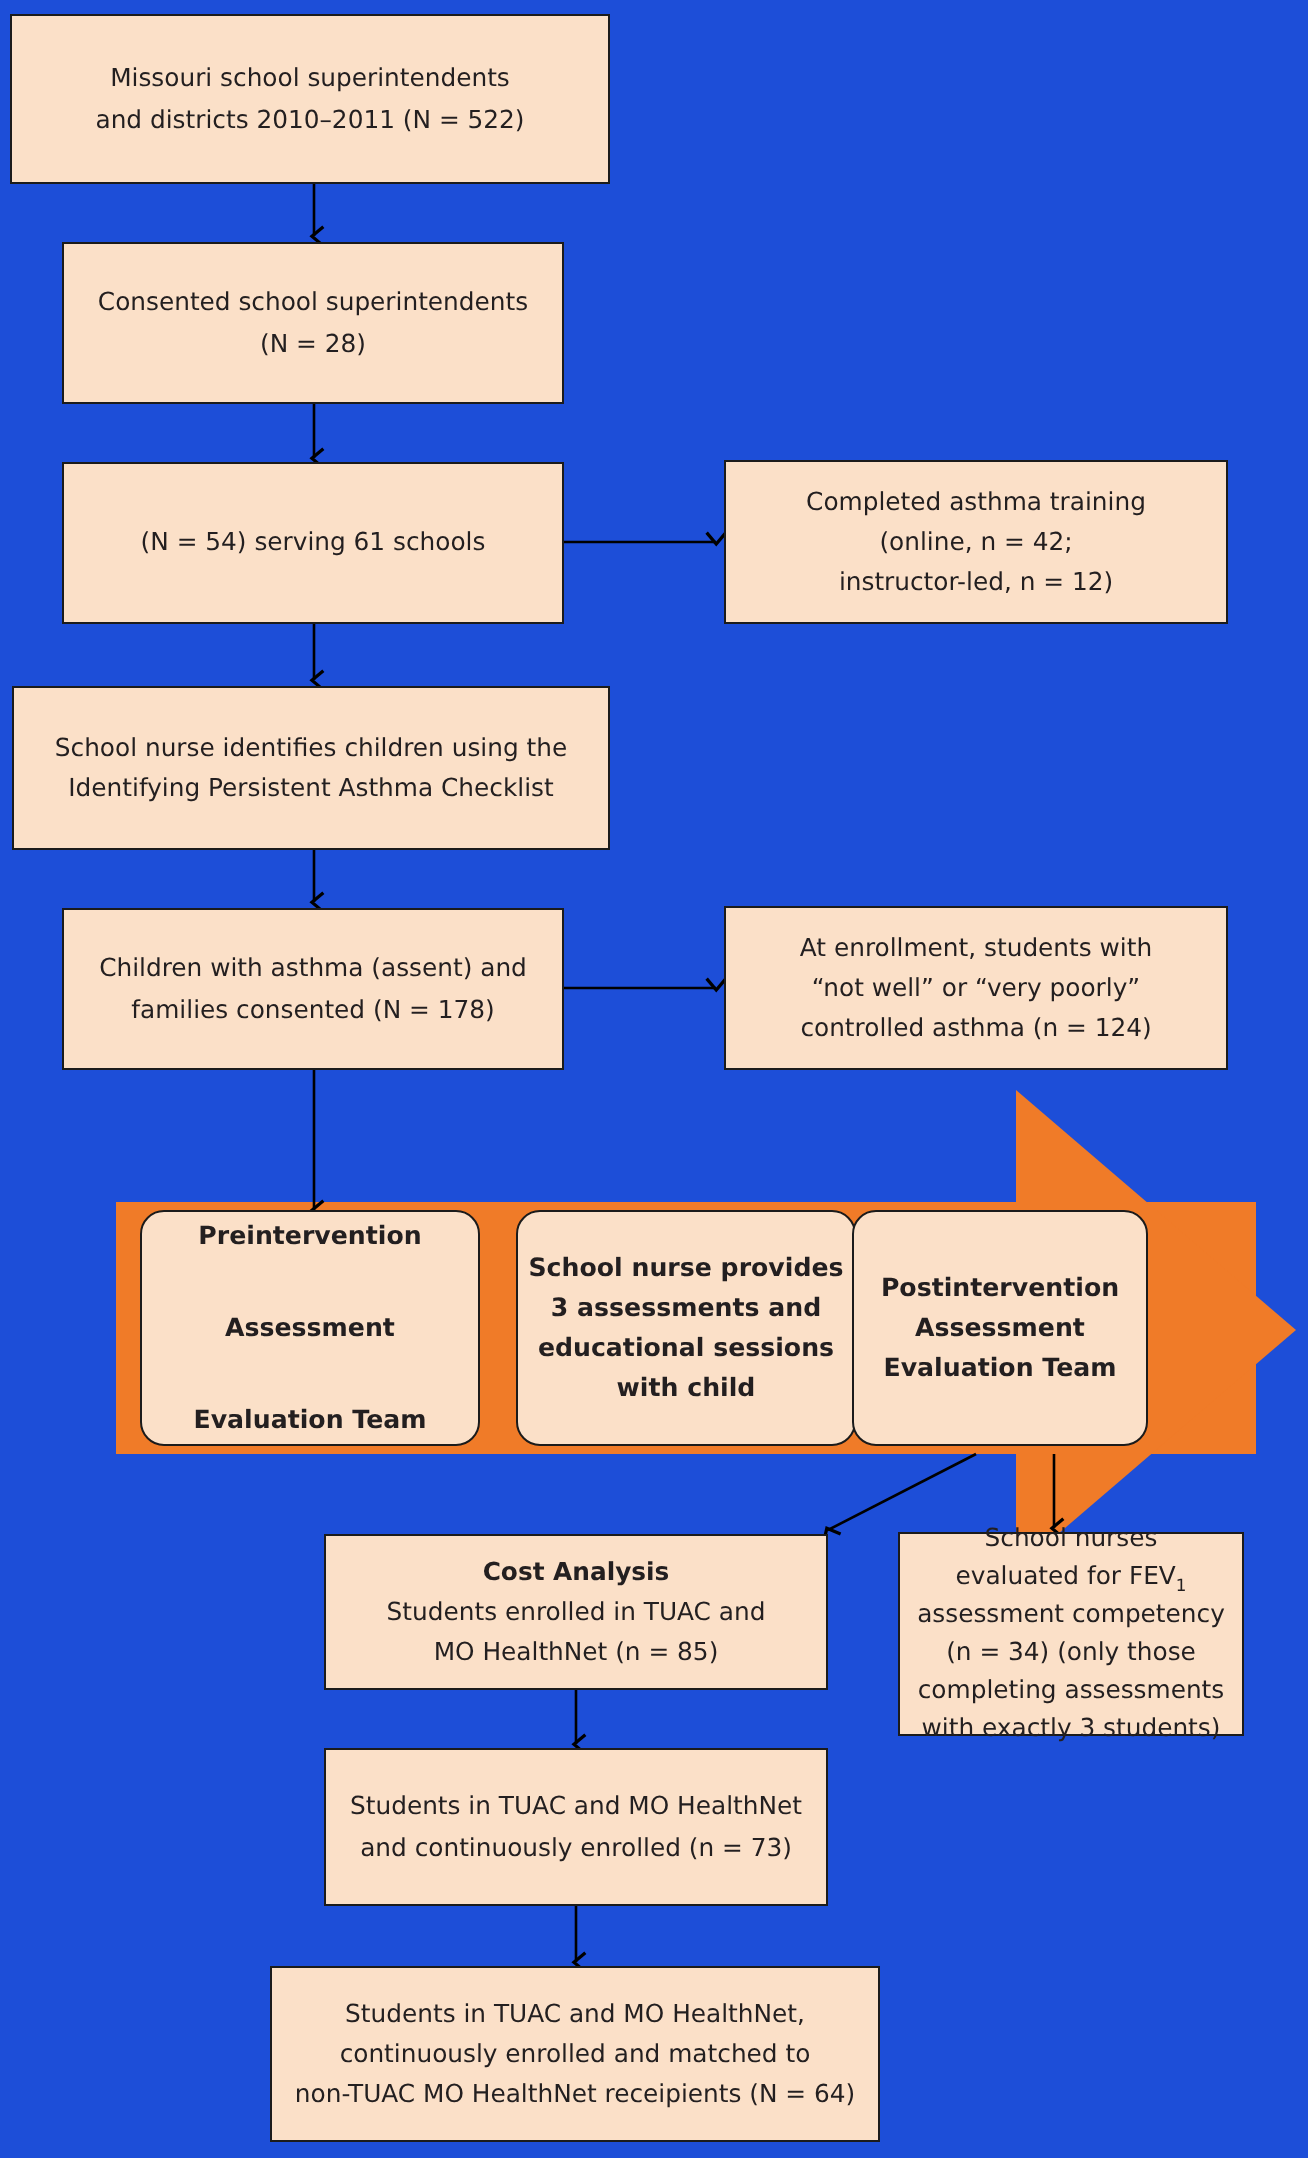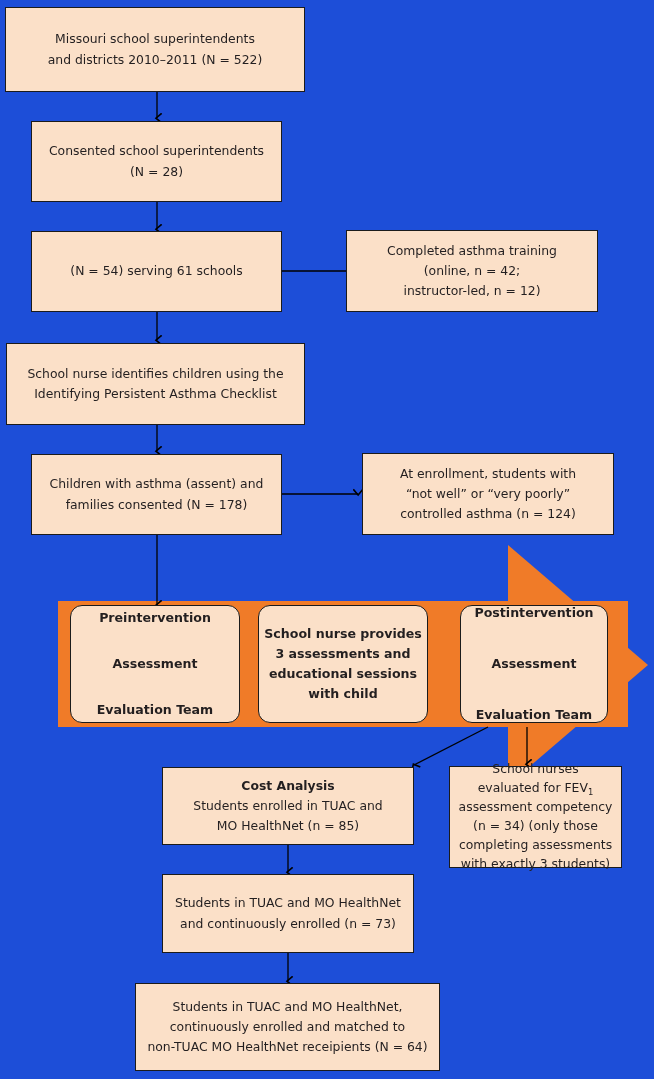--- a/index.html
+++ b/index.html
@@ -95,21 +95,21 @@
 
   <div class="node" style="left:31px; top:121px; width:251px; height:81px;">
     <span class="line">Consented school superintendents</span>
     <span class="line">(N = 28)</span>
   </div>
 
   <div class="node" style="left:31px; top:231px; width:251px; height:81px;">
     <span class="line">(N = 54) serving 61 schools</span>
   </div>
 
-  <div class="node" style="left:346px; top:230px; width:252px; height:82px;">
+  <div class="node" style="left:362px; top:230px; width:252px; height:82px;">
     <span class="line">Completed asthma training</span>
     <span class="line">(online, n = 42;</span>
     <span class="line">instructor-led, n = 12)</span>
   </div>
 
   <div class="node" style="left:6px; top:343px; width:299px; height:82px;">
     <span class="line">School nurse identifies children using the</span>
     <span class="line">Identifying Persistent Asthma Checklist</span>
   </div>
 
@@ -130,21 +130,21 @@
     <span class="line">Evaluation Team</span>
   </div>
 
   <div class="node rounded bold-node" style="left:258px; top:605px; width:170px; height:118px;">
     <span class="line">School nurse provides</span>
     <span class="line">3 assessments and</span>
     <span class="line">educational sessions</span>
     <span class="line">with child</span>
   </div>
 
-  <div class="node rounded bold-node" style="left:460px; top:605px; width:148px; height:118px;gap:31px;">
+  <div class="node rounded bold-node" style="left:426px; top:605px; width:148px; height:118px;">
     <span class="line">Postintervention</span>
     <span class="line">Assessment</span>
     <span class="line">Evaluation Team</span>
   </div>
 
   <div class="node" style="left:162px; top:767px; width:252px; height:78px;">
     <span class="line hdr">Cost Analysis</span>
     <span class="line">Students enrolled in TUAC and</span>
     <span class="line">MO HealthNet (n = 85)</span>
   </div>

